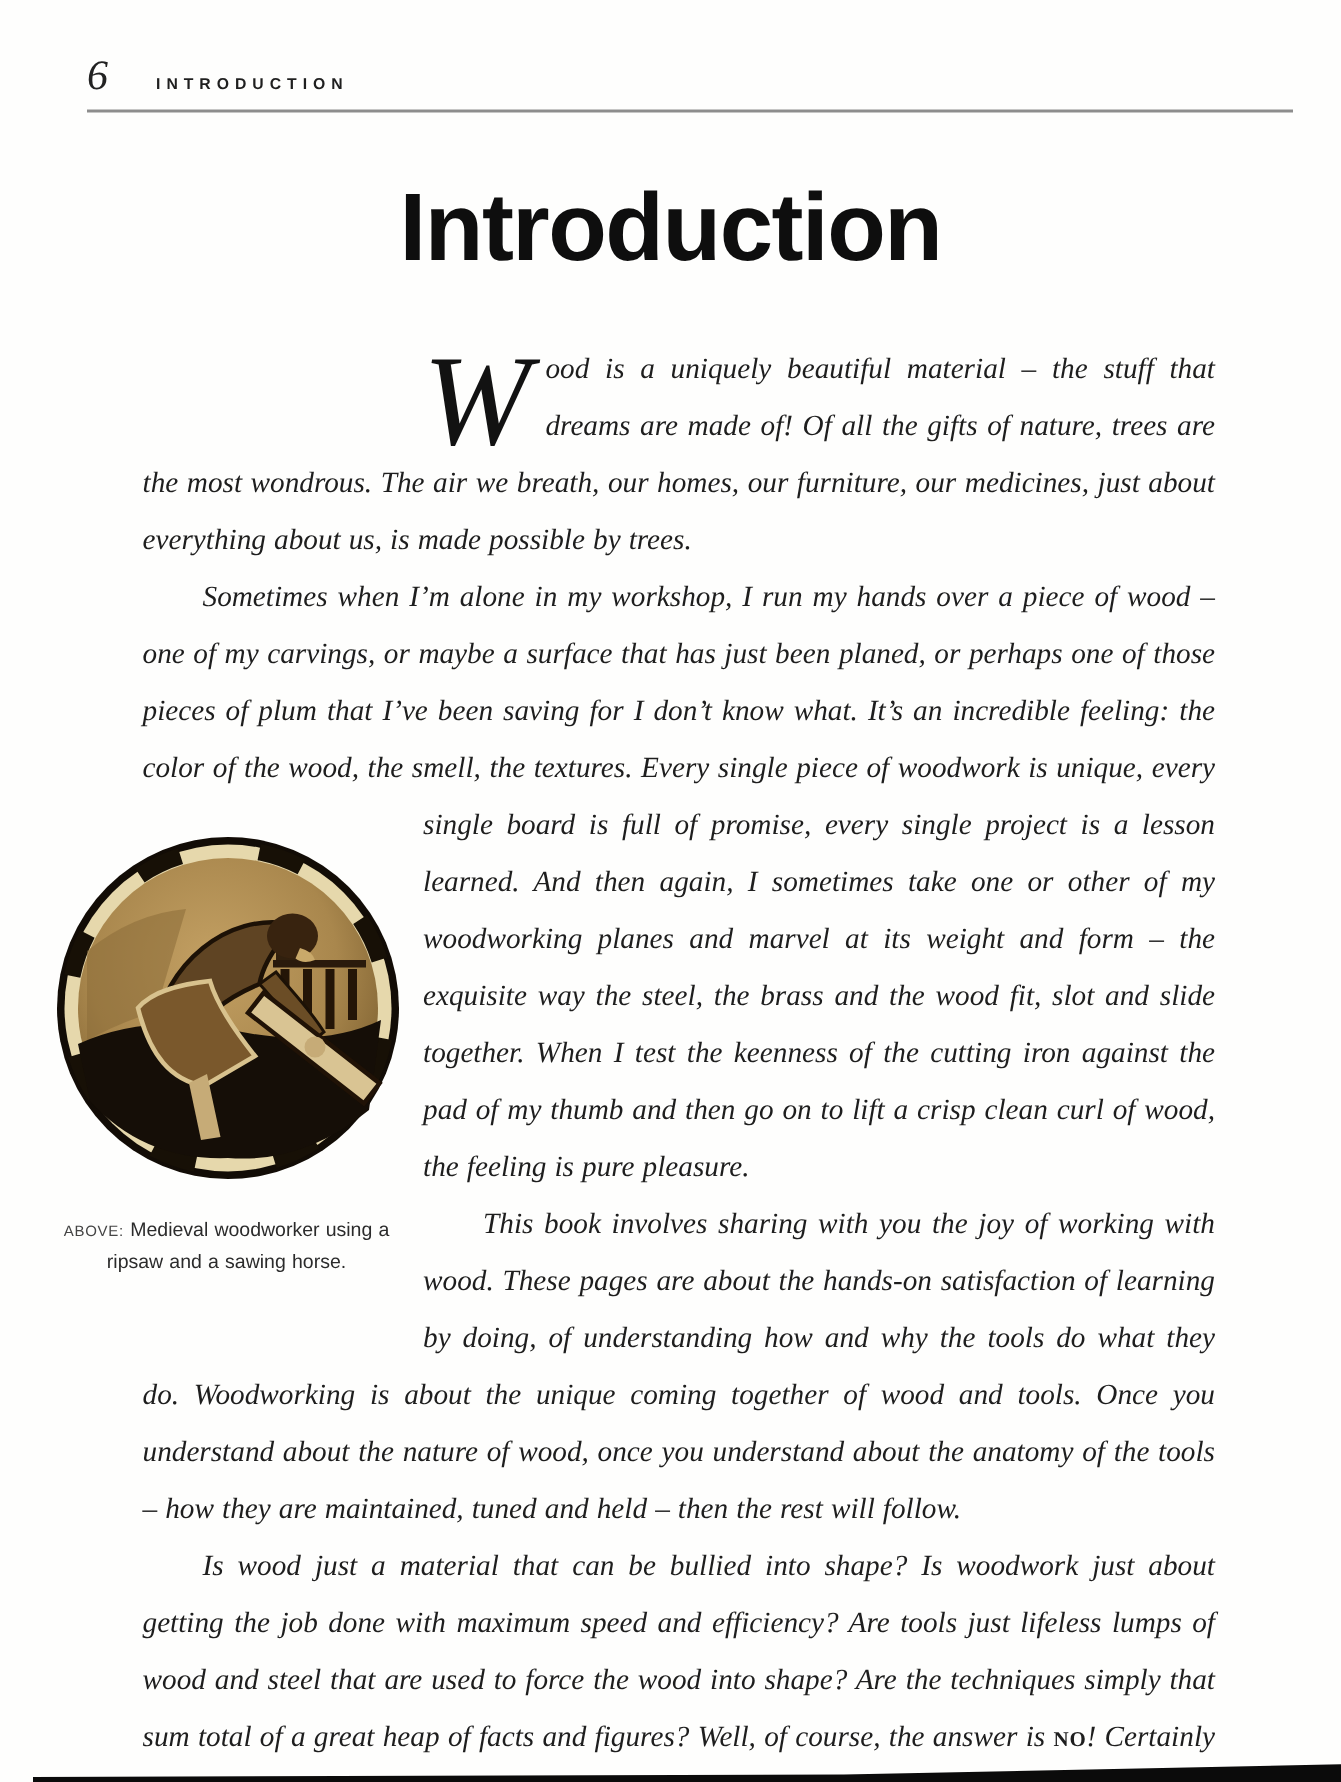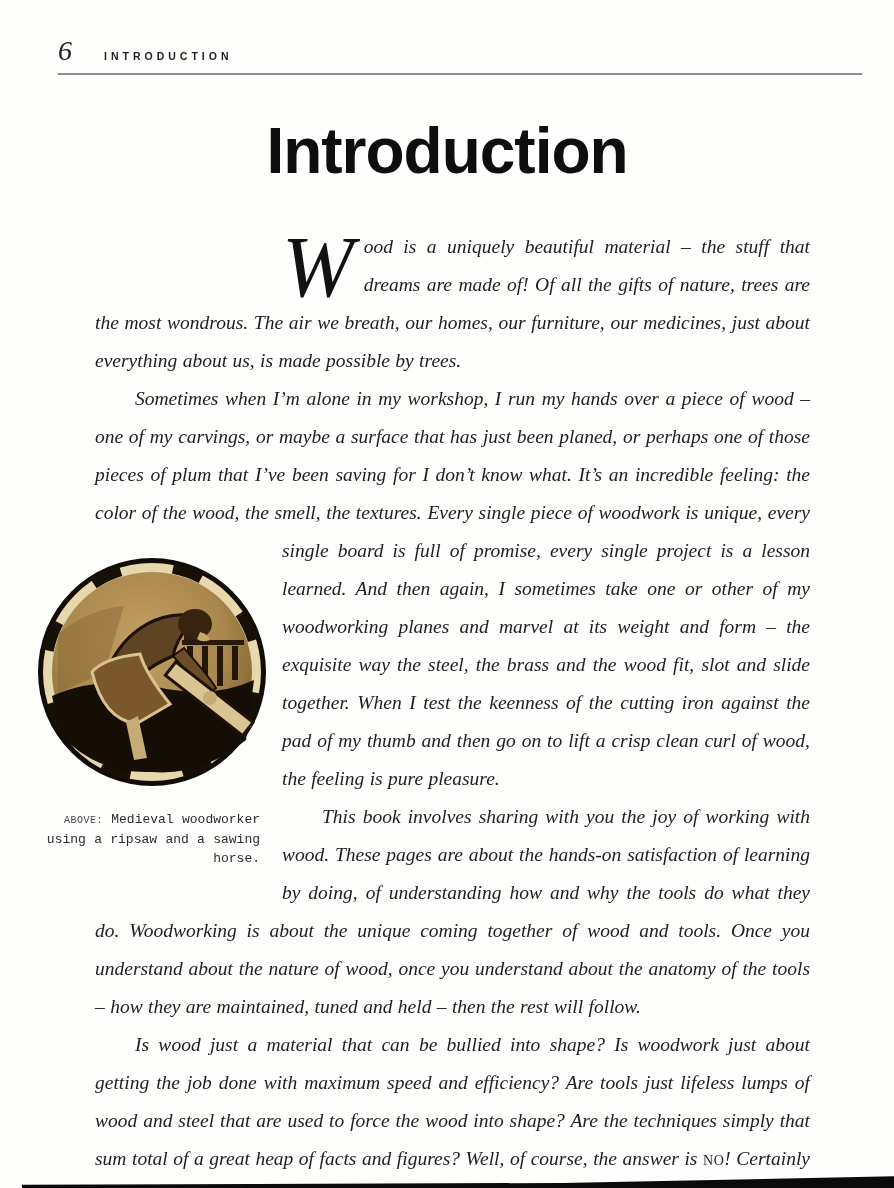--- a/index.html
+++ b/index.html
@@ -57,42 +57,43 @@
     font-style:italic;
     font-size:86px; line-height:70px;
     padding-top:4px;
     margin:0 10px 0 0;
     color:#121212;
   }
   .smallcaps {
     font-style:normal;
     font-variant:small-caps;
     letter-spacing:0.5px;
+    font-weight:bold;
   }
 
   
   .roundel-float {
     float:left;
     width:250px; height:650px;
     margin:0 0 0 -63px;
     position:relative;
     shape-outside:polygon(0px 326px, 118px 326px, 168px 338px, 204px 362px,
                           227px 396px, 238px 444px, 227px 494px, 202px 528px,
                           174px 552px, 230px 566px, 234px 650px, 0px 650px);
     shape-margin:12px;
   }
   .roundel-svg {
     position:absolute; left:2px; top:326px;
     width:236px; height:236px;
   }
   .figcaption {
     position:absolute; left:10px; top:582px; width:218px;
     font-style:normal;
-    font-family:Liberation Mono, monospace;
-    font-size:13px; line-height:19px; text-align:right;
+    font-family:Liberation Sans, sans-serif;
+    font-size:13px; line-height:19px; text-align:center;
     color:#2b2b2b;
     text-indent:0;
   }
   .figcaption .cap-label {
     font-size:10px; letter-spacing:0.5px; color:#444;
   }
 
   
   .bottom-bar {
     position:absolute; left:22px; right:0; bottom:0; height:12px;

